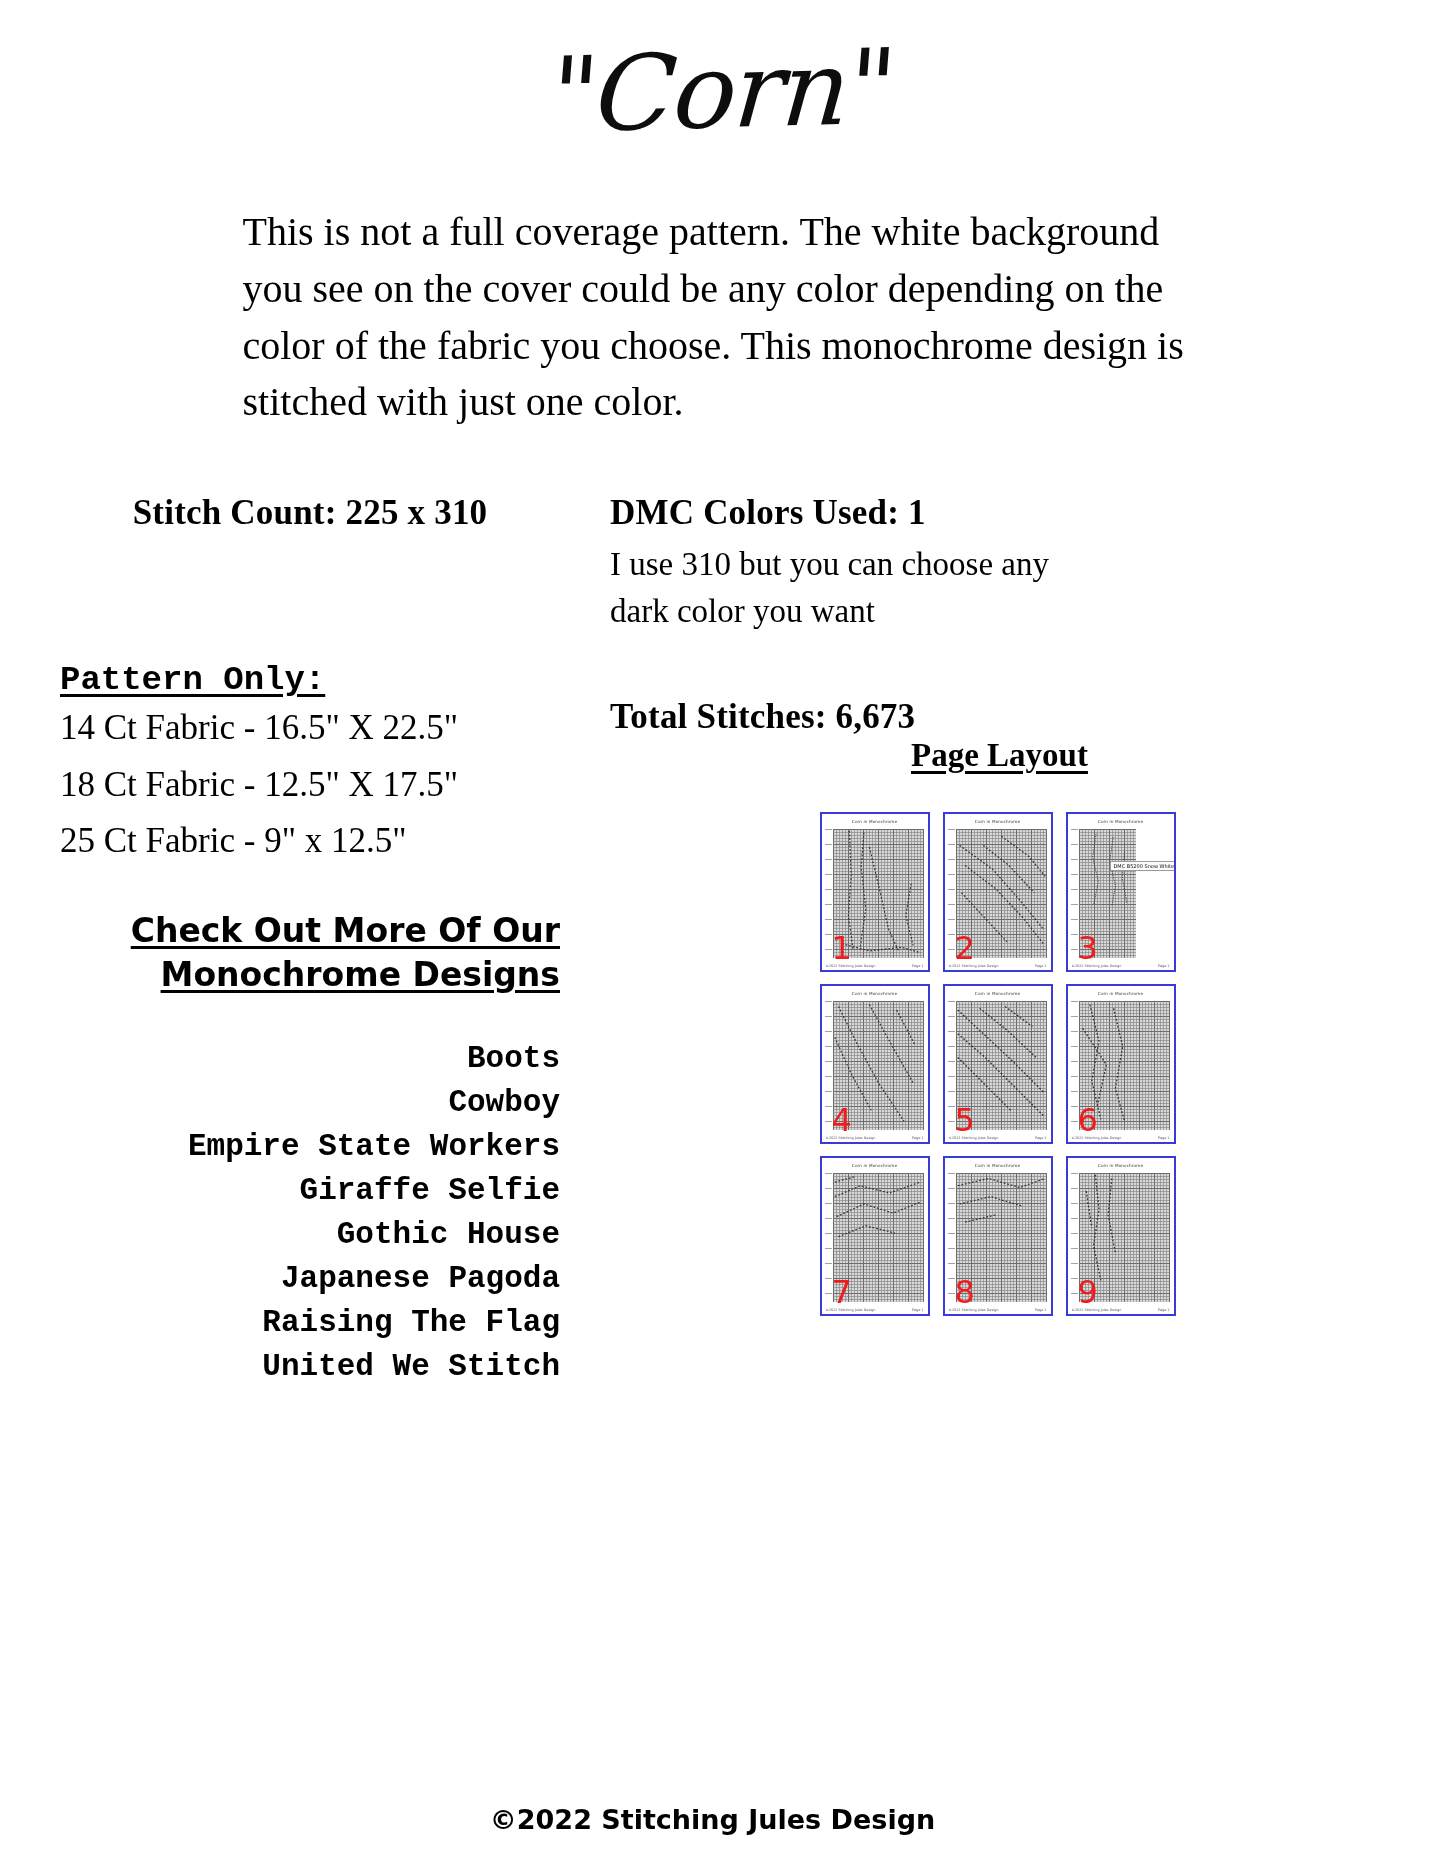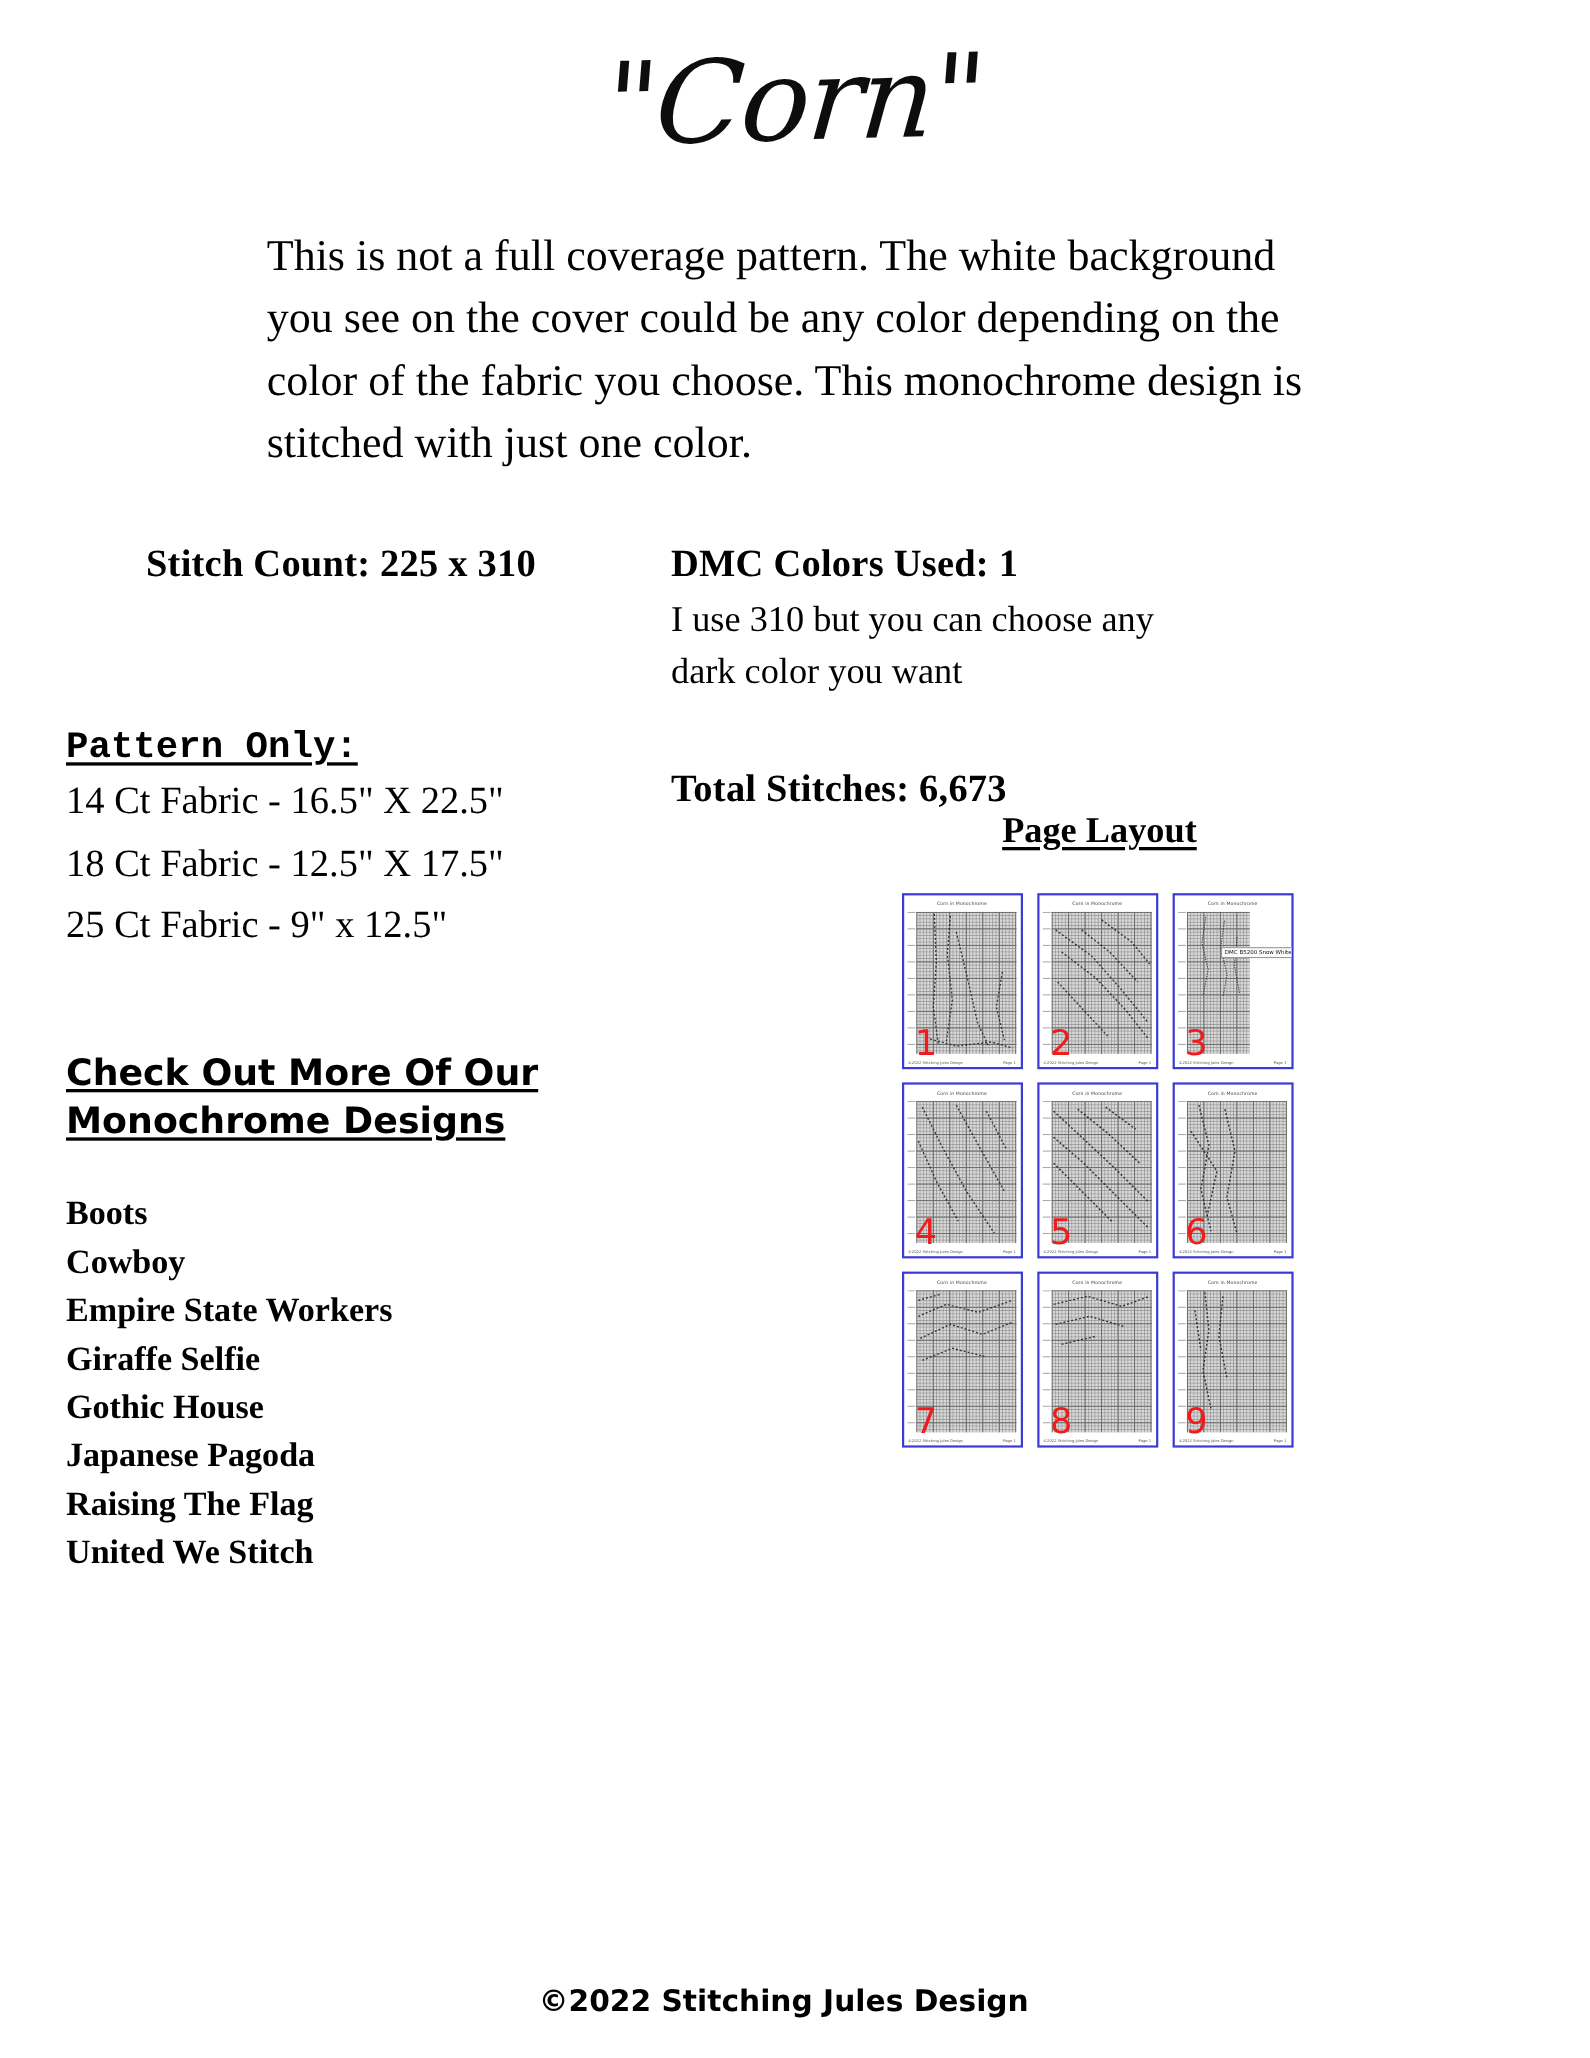--- a/index.html
+++ b/index.html
@@ -103,39 +103,39 @@
   }
   .fabric-line {
     font-family: "Liberation Serif", serif;
     font-size: 35px;
     line-height: 1.56;
     margin-top: 2px;
   }
 
   
   #more-designs-block {
-    margin-top: 84px;
-    text-align: left;
+    margin-top: 40px;
+    text-align: right;
     padding-right: 40px;
   }
   #more-designs-heading {
     font-family: "DejaVu Sans", sans-serif;
     font-weight: bold;
     font-size: 33px;
     line-height: 1.33;
     text-decoration: underline;
     text-underline-offset: 4px;
     display: inline-block;
   }
   #designs-list {
     margin-top: 40px;
     list-style: none;
   }
   #designs-list li {
-    font-family: Liberation Serif, serif;
+    font-family: Liberation Mono, monospace;
     font-weight: bold;
     font-size: 31px;
     line-height: 1.42;
   }
 
   
   #page-layout-block {
     text-align: center;
     padding-right: 56px;
   }

